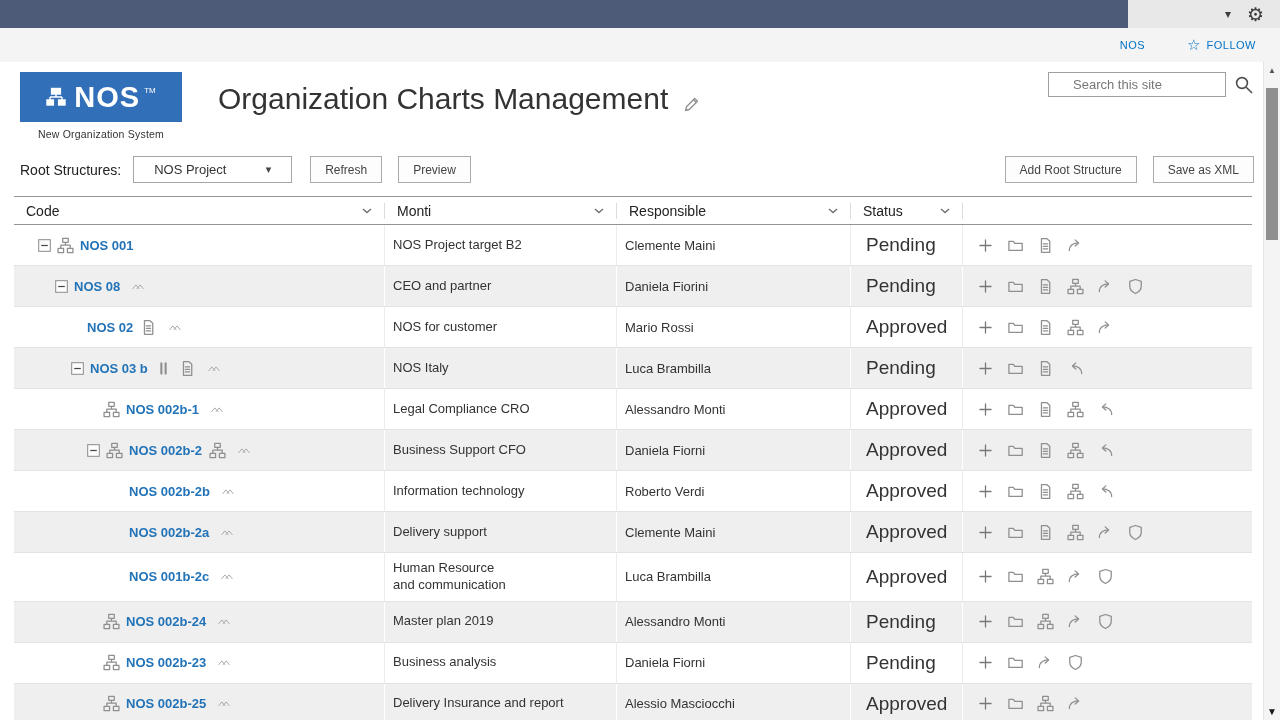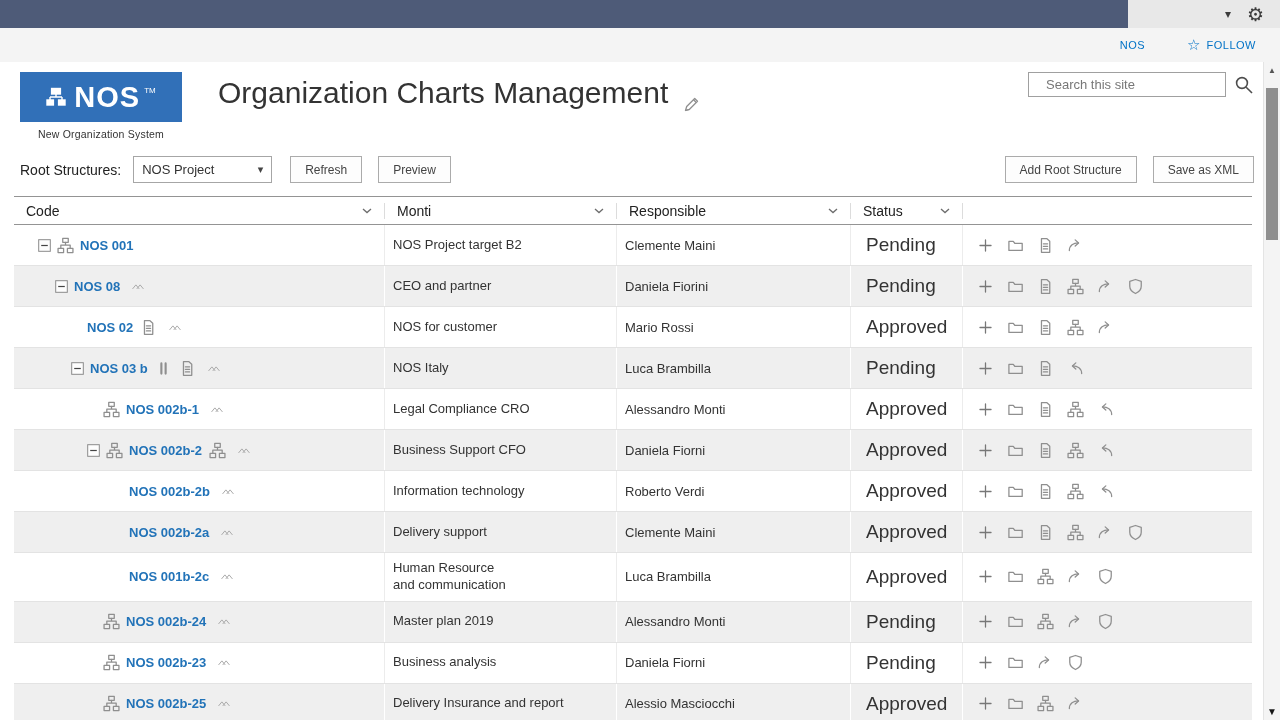--- a/index.html
+++ b/index.html
@@ -22,33 +22,33 @@
   
   .content { padding-top:10px; }
   .header-row { display:flex; align-items:flex-start; padding:0 26px 0 20px; }
   .logo-block { width:162px; margin-right:36px; flex:none; }
   .logo { height:50px; background:var(--logoblue,#3170b8); display:flex; align-items:center; justify-content:center;
     gap:8px; color:#fff; cursor:pointer; }
   .logo-glyph { width:20px; height:20px; }
   .logo-text { font-size:29px; font-weight:bold; letter-spacing:1px; }
   .logo sup { font-size:8px; margin-top:-14px; margin-left:-4px; }
   .logo-subtitle { font-size:10.5px; color:#333; text-align:center; margin-top:6px; letter-spacing:0.2px; }
-  .page-title { font-size:30px; font-weight:300; color:#333; margin-top:4px; white-space:nowrap; }
+  .page-title { font-size:30px; font-weight:300; color:#333; margin-top:10px; white-space:nowrap; }
   .edit-icon { width:20px; height:20px; margin-left:14px; margin-top:22px; cursor:pointer; }
   .search-area { margin-left:auto; display:flex; align-items:flex-start; }
-  .search-input { width:198px; height:25px; border:1px solid #a0a0a0; padding:0 17px; font-size:13px;
+  .search-input { width:178px; height:25px; border:1px solid #a0a0a0; padding:0 24px; font-size:13px;
     font-family:"Liberation Sans",sans-serif; color:#333; outline:none; }
   .search-input::placeholder { color:#777; }
   .search-icon { width:20px; height:20px; margin-left:8px; margin-top:3px; cursor:pointer; }
 
   
   .toolbar { display:flex; align-items:center; padding:0 26px 0 20px; margin-top:16px; }
   .rs-label { font-size:14px; color:#222; margin-right:12px; }
-  .select { width:139px; height:27px; border:1px solid #a6a6a6; background:#fff; display:flex; align-items:center;
-    justify-content:space-between; padding:0 8px; font-size:13px; color:#333; cursor:pointer; }
+  .select { width:159px; height:27px; border:1px solid #a6a6a6; background:#fff; display:flex; align-items:center;
+    justify-content:space-between; padding:0 20px; font-size:13px; color:#333; cursor:pointer; }
   .sel-caret { font-size:11px; color:#444; }
   .btn { height:27px; padding:0 14px; background:#fdfdfd; border:1px solid #ababab; font-size:12px; color:#444;
     font-family:"Liberation Sans",sans-serif; cursor:pointer; }
   .btn-refresh { margin-left:18px; }
   .btn-preview { margin-left:16px; }
   .tb-spacer { flex:1; }
   .btn-right { margin-left:16px; }
 
   
   .table { margin:13px 28px 0 14px; }

